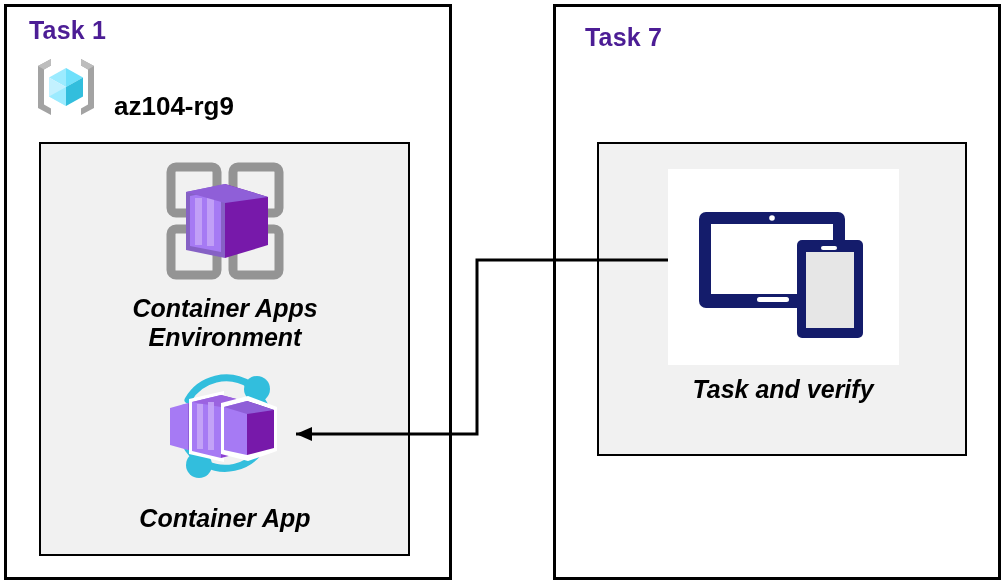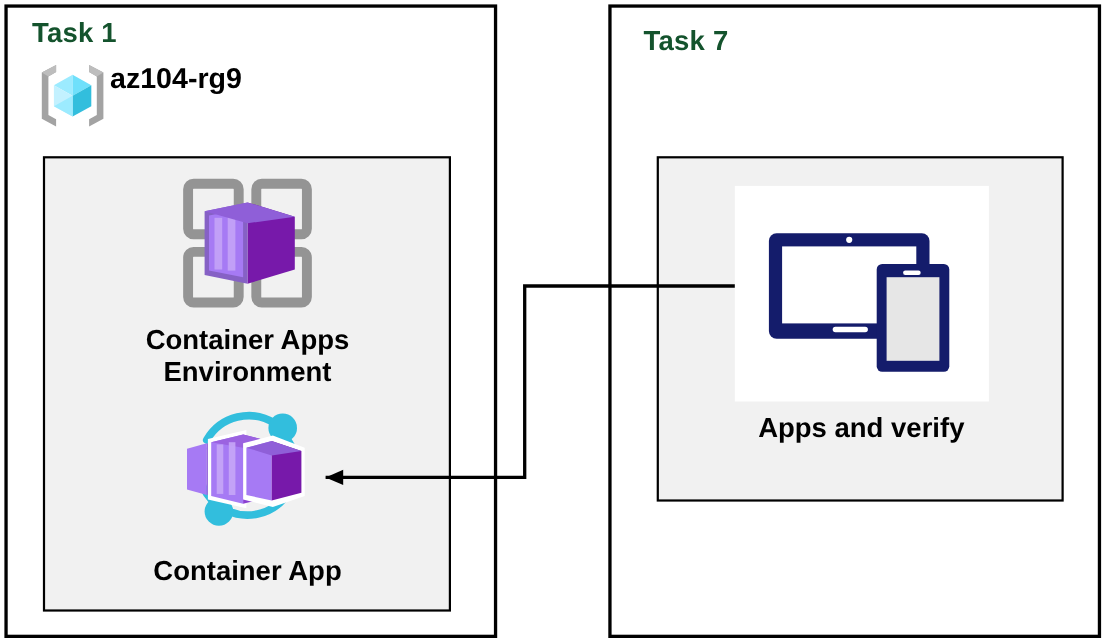--- a/index.html
+++ b/index.html
@@ -26,34 +26,35 @@
     box-sizing: border-box;
   }
   #task1-box { left: 4px;   top: 4px; width: 448px; height: 576px; }
   #task2-box { left: 553px; top: 4px; width: 448px; height: 576px; }
 
   .task-title {
     position: absolute;
     top: 16px;
     font-size: 25px;
     font-weight: bold;
-    color: #14532d;
+    color: #4c1d95;
     letter-spacing: .2px;
     white-space: nowrap;
   }
   #task1-title { left: 29px; }
   #task2-title { left: 29px; }
 
   
   #rg-header {
     position: absolute;
     left: 32px;
     top: 56px;
     display: flex;
-    align-items: flex-start;
+    align-items: flex-end;
+    gap: 14px;
   }
   #rg-label {
     font-size: 26px;
     font-weight: bold;
     color: #000000;
     white-space: nowrap;
   }
 
   
   .inner-panel {
@@ -64,20 +65,21 @@
   }
   #task1-inner { left: 39px;  top: 142px; width: 371px; height: 414px; }
   #task2-inner { left: 597px; top: 142px; width: 370px; height: 314px; }
 
   
   .node {
     position: absolute;
     display: flex;
     flex-direction: column;
     align-items: center;
+    font-style: italic;
   }
   .node-label {
     font-size: 25px;
     font-weight: bold;
     color: #000000;
     text-align: center;
     line-height: 1.16;
     white-space: pre-line;
   }
 
@@ -218,21 +220,21 @@
           <rect x="18" y="34" width="122" height="70" fill="#ffffff"></rect>
           <circle cx="79" cy="28" r="2.8" fill="#ffffff"></circle>
           <rect x="64" y="107" width="32" height="5" rx="2.5" fill="#ffffff"></rect>
 
           <rect x="104" y="50" width="66" height="98" rx="5" fill="#141C6B"></rect>
           <rect x="113" y="62" width="48" height="76" fill="#E6E6E6"></rect>
           <rect x="128" y="56" width="16" height="4" rx="2" fill="#ffffff"></rect>
         </svg>
       </span>
     </div>
-    <span class="node-label">Apps and verify</span>
+    <span class="node-label">Task and verify</span>
   </div>
 
   <svg id="connector" xmlns="http://www.w3.org/2000/svg">
     <path d="M668 260 L477 260 L477 434 L296 434" fill="none" stroke="#000000" stroke-width="3"></path>
     <path d="M296 434 L312 427 L312 441 Z" fill="#000000"></path>
   </svg>
 
 </div>
 
 </body></html>

